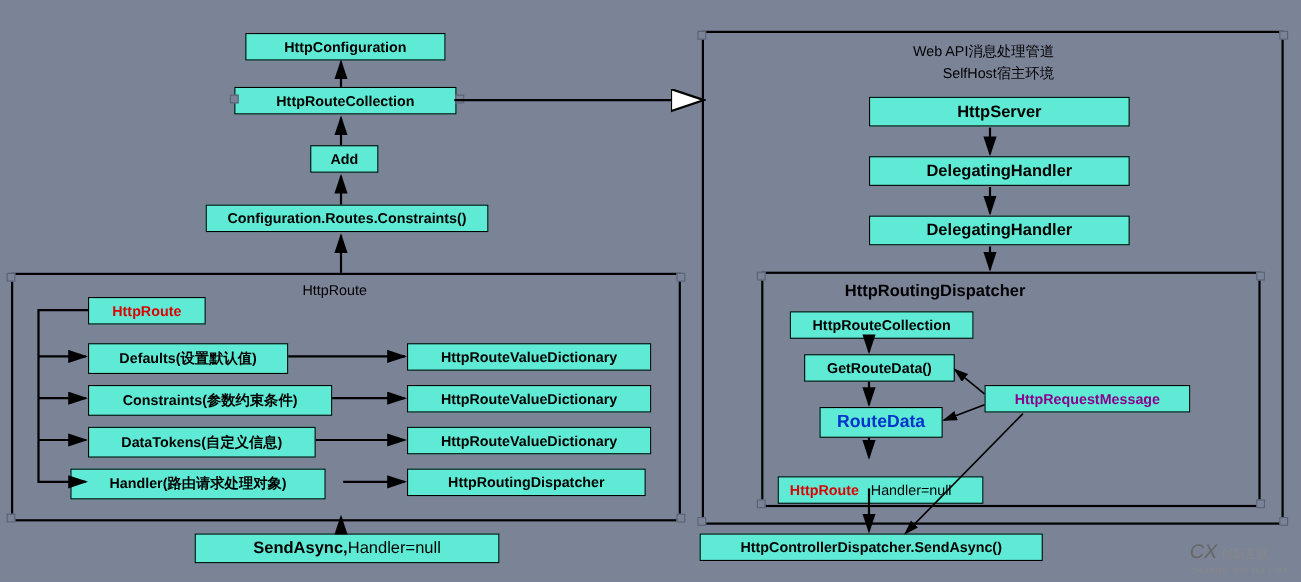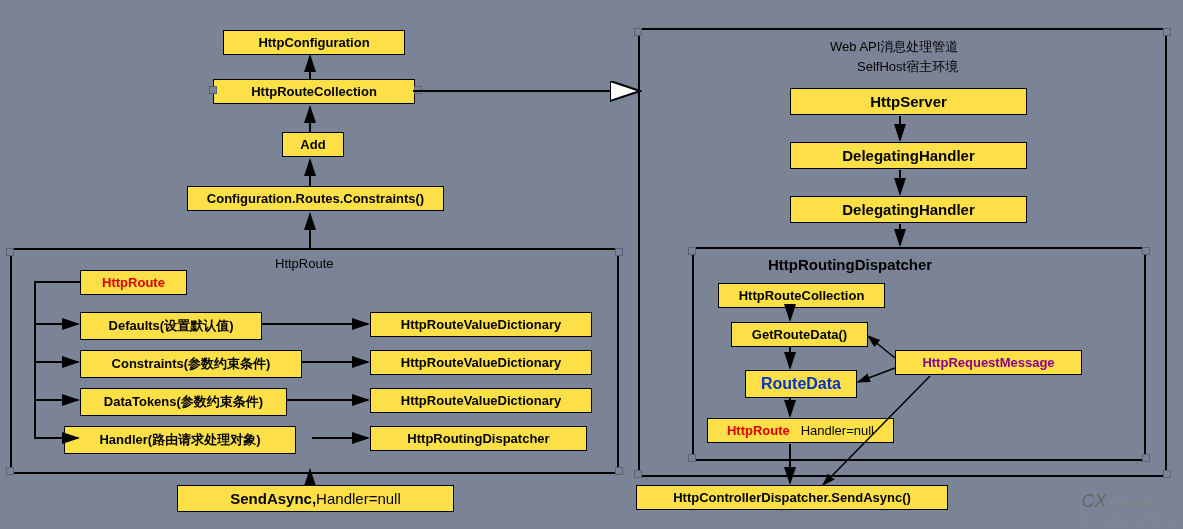--- a/index.html
+++ b/index.html
@@ -1,16 +1,16 @@
 <!DOCTYPE html>
 <html><head>
 <meta charset="utf-8">
 <style>
 body{margin:0;background:#7b8397;font-family:sans-serif;font-size:13px;width:1183px;height:529px;position:relative}
-.box{position:absolute;background:#fde047;border:1px solid #000;padding:4px 10px;text-align:center}
+.box{position:absolute;background:#5eead4;border:1px solid #000;padding:4px 10px;text-align:center}
 .b{font-weight:700}
 .marker{position:absolute;width:6px;height:6px;background:#7b8397;border:1px solid #5a6278}
 svg{position:absolute;top:0;left:0;pointer-events:none}
 .watermark{position:absolute;right:10px;bottom:5px;font-size:11px;color:#888;font-family:Arial}
 .watermark .c{font-size:18px;font-weight:400;color:#666;font-style:italic}
 </style>
 </head>
 <body>
 
 <div class="box b" style="left:223px;top:30px;width:160px">HttpConfiguration</div>
@@ -19,21 +19,21 @@
 <div class="box b" style="left:187px;top:186px;width:235px">Configuration.Routes.Constraints()</div>
 
 <div style="position:absolute;left:10px;top:248px;width:605px;height:222px;border:2px solid #000"></div>
 <div style="position:absolute;left:275px;top:256px;font-weight:400">HttpRoute</div>
 
 <div class="box b" style="left:80px;top:270px;width:85px;color:#d00">HttpRoute</div>
 <div class="box b" style="left:80px;top:312px;width:160px">Defaults(设置默认值)</div>
 <div class="box b" style="left:370px;top:312px;width:200px">HttpRouteValueDictionary</div>
 <div class="box b" style="left:80px;top:350px;width:200px">Constraints(参数约束条件)</div>
 <div class="box b" style="left:370px;top:350px;width:200px">HttpRouteValueDictionary</div>
-<div class="box b" style="left:80px;top:388px;width:185px">DataTokens(参数约束条件)</div>
+<div class="box b" style="left:80px;top:388px;width:185px">DataTokens(自定义信息)</div>
 <div class="box b" style="left:370px;top:388px;width:200px">HttpRouteValueDictionary</div>
 <div class="box b" style="left:64px;top:426px;width:210px">Handler(路由请求处理对象)</div>
 <div class="box b" style="left:370px;top:426px;width:195px">HttpRoutingDispatcher</div>
 
 <div class="box" style="left:177px;top:485px;width:255px;font-size:15px">
   <span class="b">SendAsync,</span><span>Handler=null</span>
 </div>
 
 <div style="position:absolute;left:638px;top:28px;width:525px;height:445px;border:2px solid #000"></div>
 <div style="position:absolute;left:830px;top:38px">Web API消息处理管道</div>
@@ -42,21 +42,21 @@
 <div class="box b" style="left:790px;top:88px;width:215px;font-size:15px">HttpServer</div>
 <div class="box b" style="left:790px;top:142px;width:215px;font-size:15px">DelegatingHandler</div>
 <div class="box b" style="left:790px;top:196px;width:215px;font-size:15px">DelegatingHandler</div>
 
 <div style="position:absolute;left:692px;top:247px;width:450px;height:210px;border:2px solid #000"></div>
 <div class="b" style="position:absolute;left:768px;top:256px;font-size:15px">HttpRoutingDispatcher</div>
 
 <div class="box b" style="left:718px;top:283px;width:145px">HttpRouteCollection</div>
 <div class="box b" style="left:731px;top:322px;width:115px">GetRouteData()</div>
 <div class="box b" style="left:745px;top:370px;width:90px;color:#0033cc;font-size:16px">RouteData</div>
-<div class="box" style="left:707px;top:418px;width:165px;text-align:center">
+<div class="box" style="left:707px;top:433px;width:165px;text-align:left">
   <span class="b" style="color:#d00">HttpRoute</span>&nbsp;&nbsp;&nbsp;<span>Handler=null</span>
 </div>
 <div class="box b" style="left:895px;top:350px;width:165px;color:#8b008b;">HttpRequestMessage</div>
 <div class="box b" style="left:636px;top:485px;width:290px">HttpControllerDispatcher.SendAsync()</div>
 
 <div class="marker" style="left:209px;top:86px"></div>
 <div class="marker" style="left:414px;top:86px"></div>
 <div class="marker" style="left:634px;top:28px"></div>
 <div class="marker" style="left:1163px;top:28px"></div>
 <div class="marker" style="left:634px;top:470px"></div>

